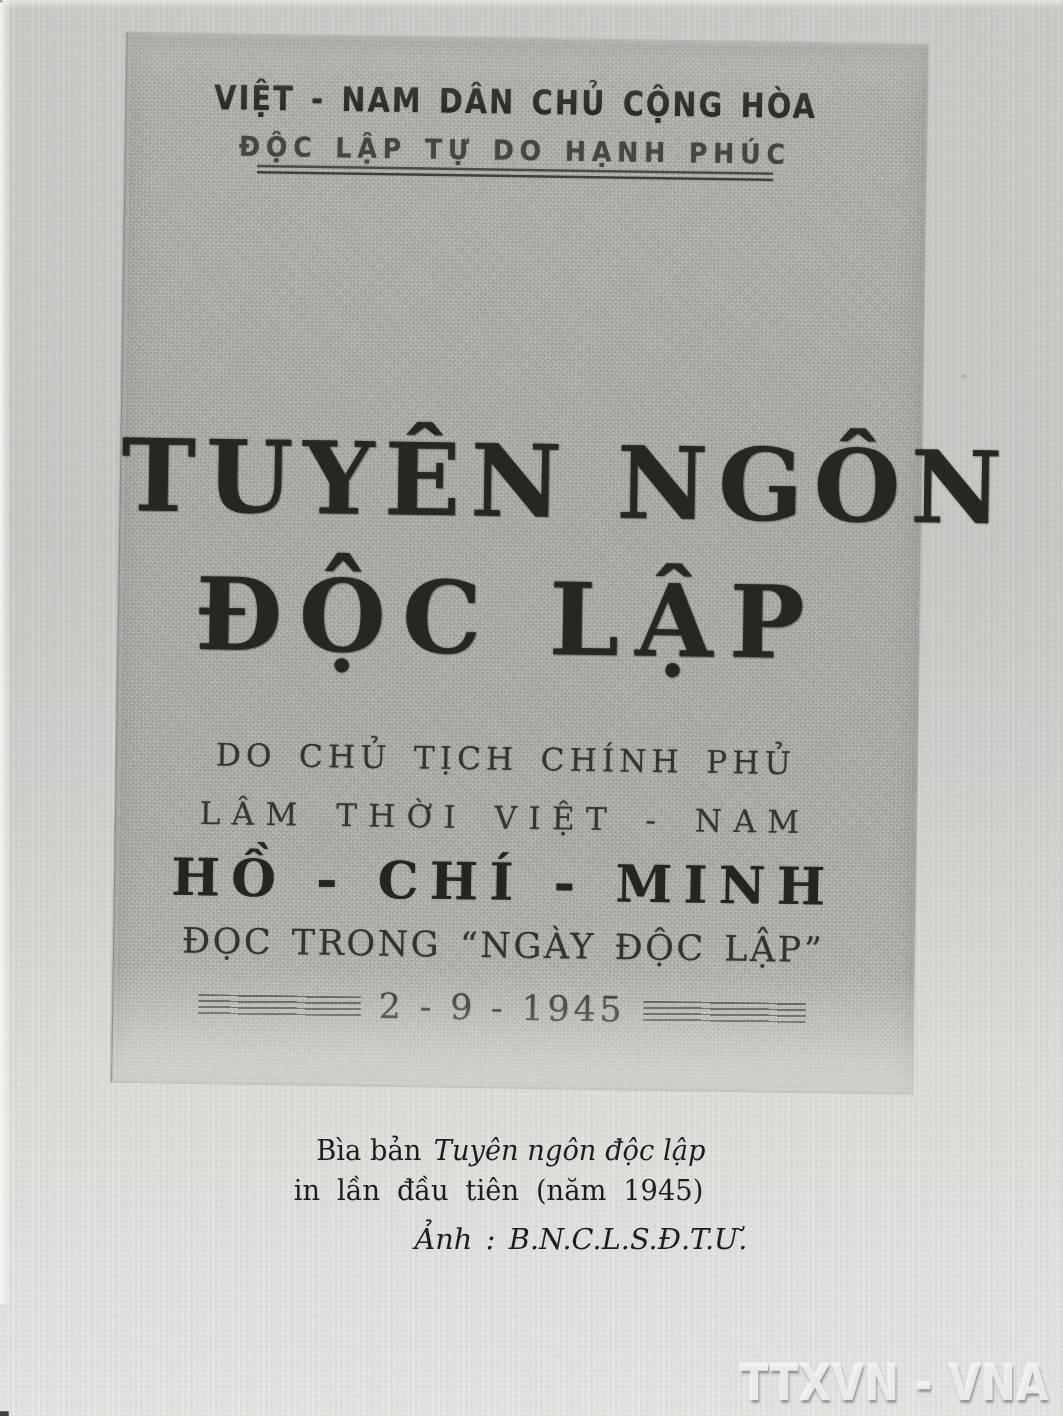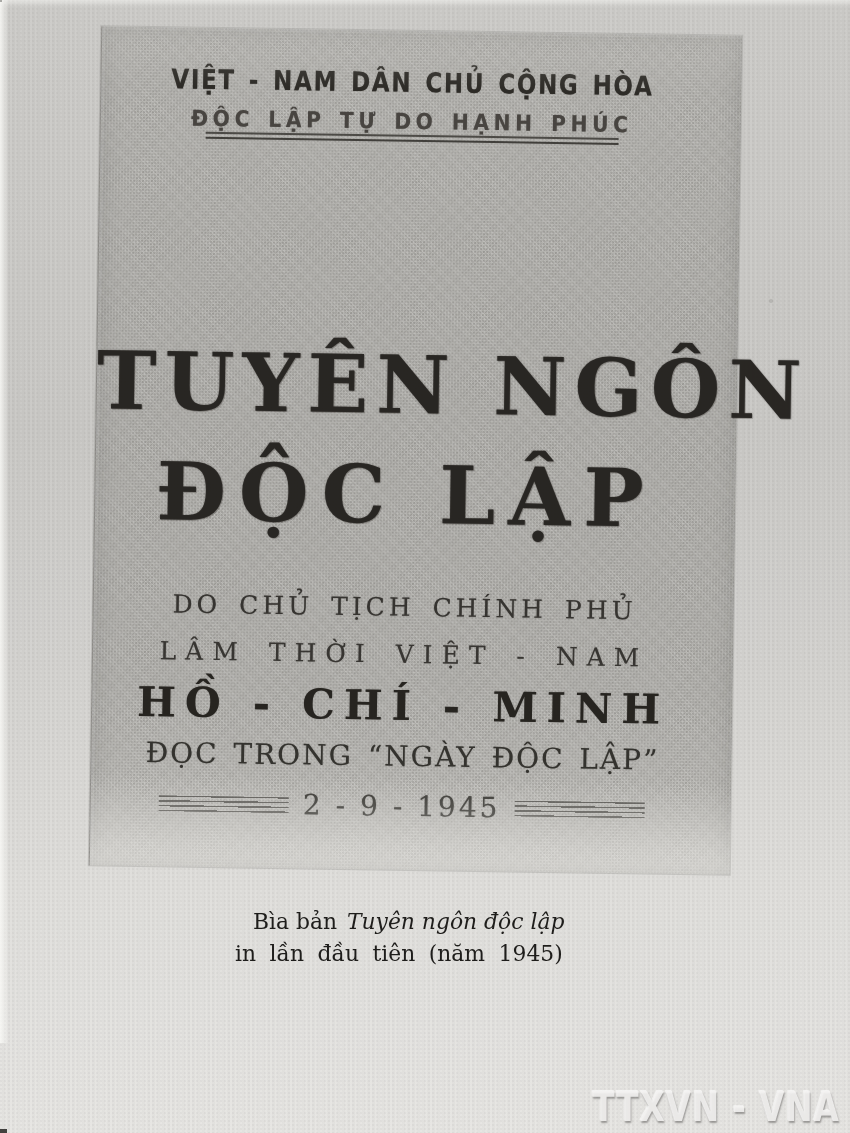--- a/index.html
+++ b/index.html
@@ -163,18 +163,19 @@
 
     </div>
   </div>
 
   <div class="caption-line cap1">
     <span class="reg">Bìa bản</span><span class="ital">Tuyên ngôn độc lập</span>
   </div>
 
   <div class="caption-line cap2">in lần đầu tiên (năm 1945)</div>
 
+  <div class="caption-line credit">Ảnh : B.N.C.L.S.Đ.T.Ư.</div>
 
   <div class="watermark">TTXVN - VNA</div>
 
   <div class="corner-speck"></div>
 
 </div>
 
 </body></html>

